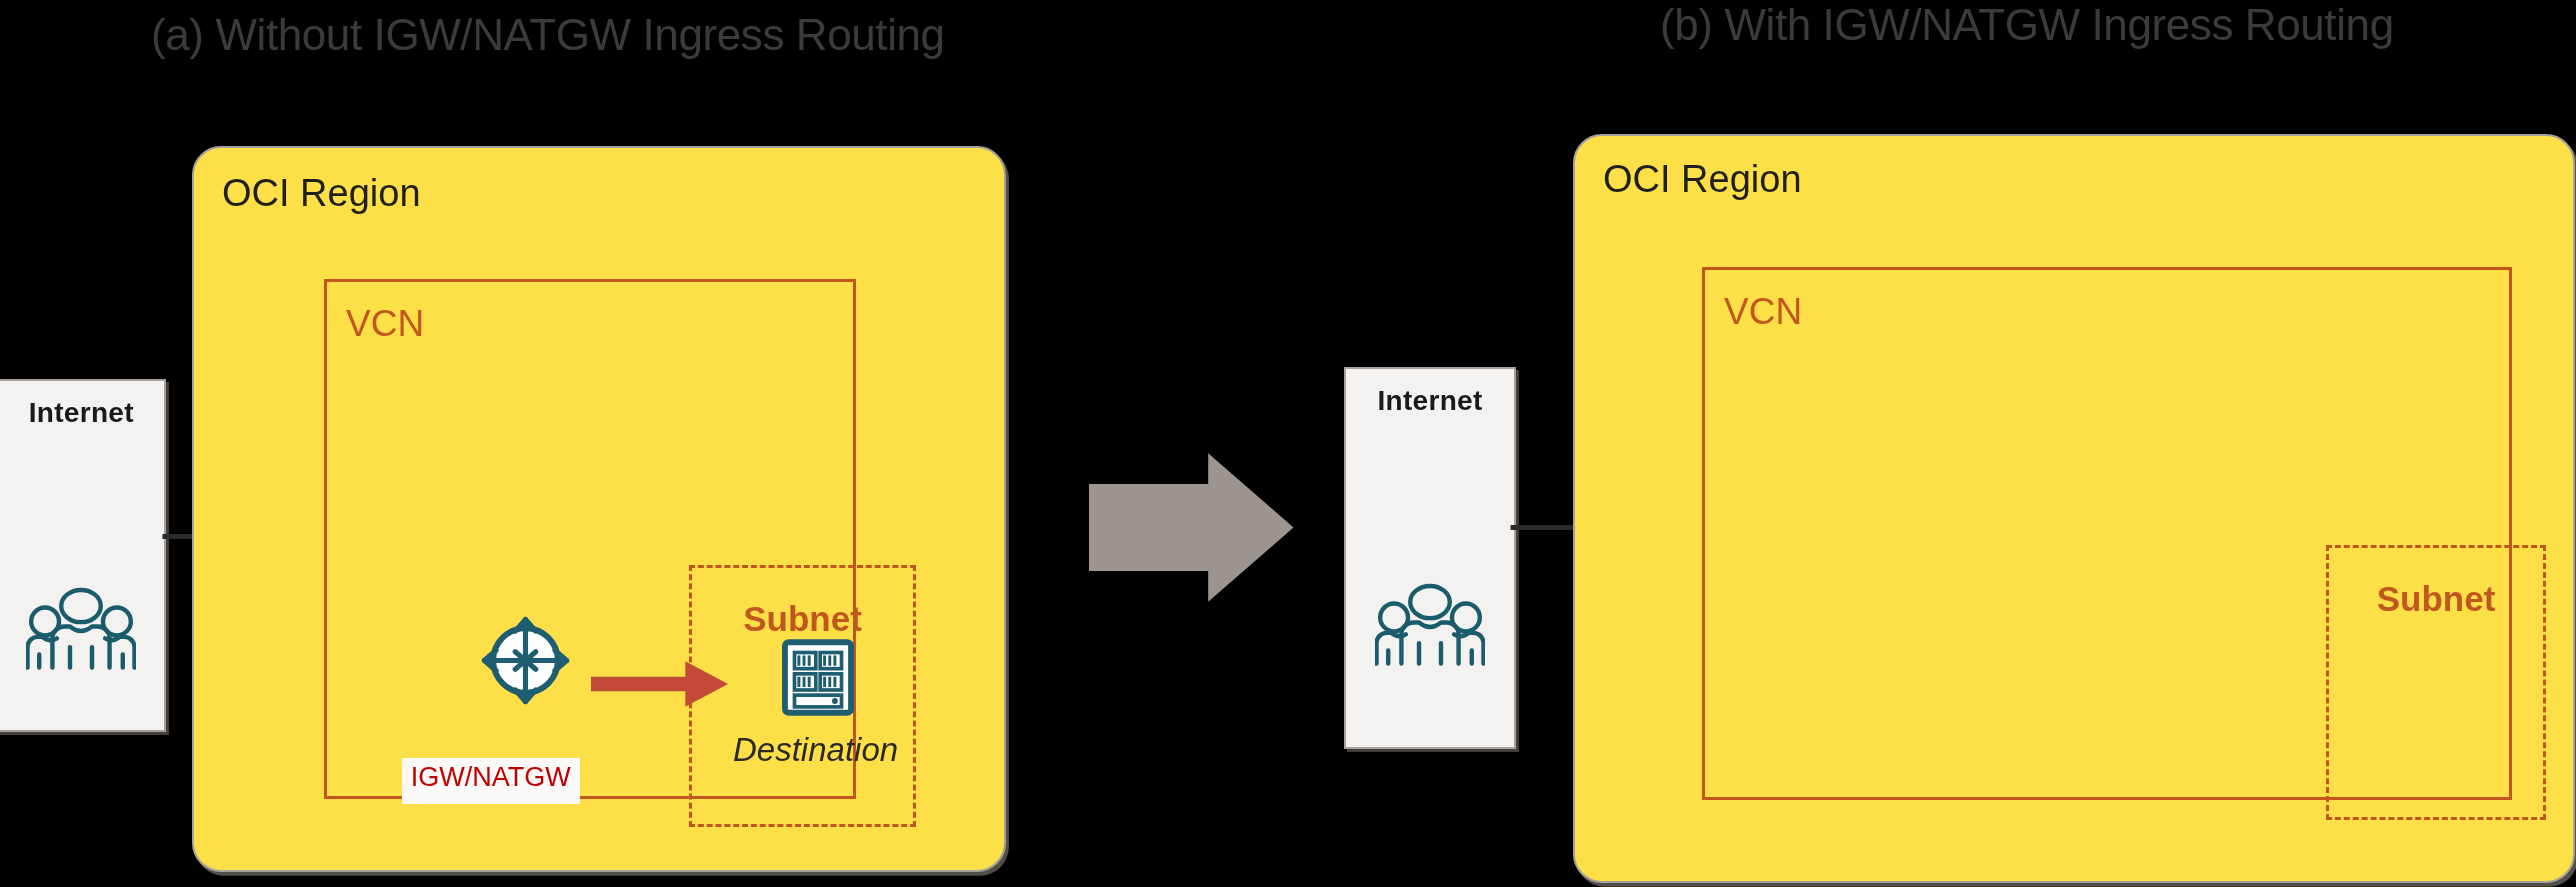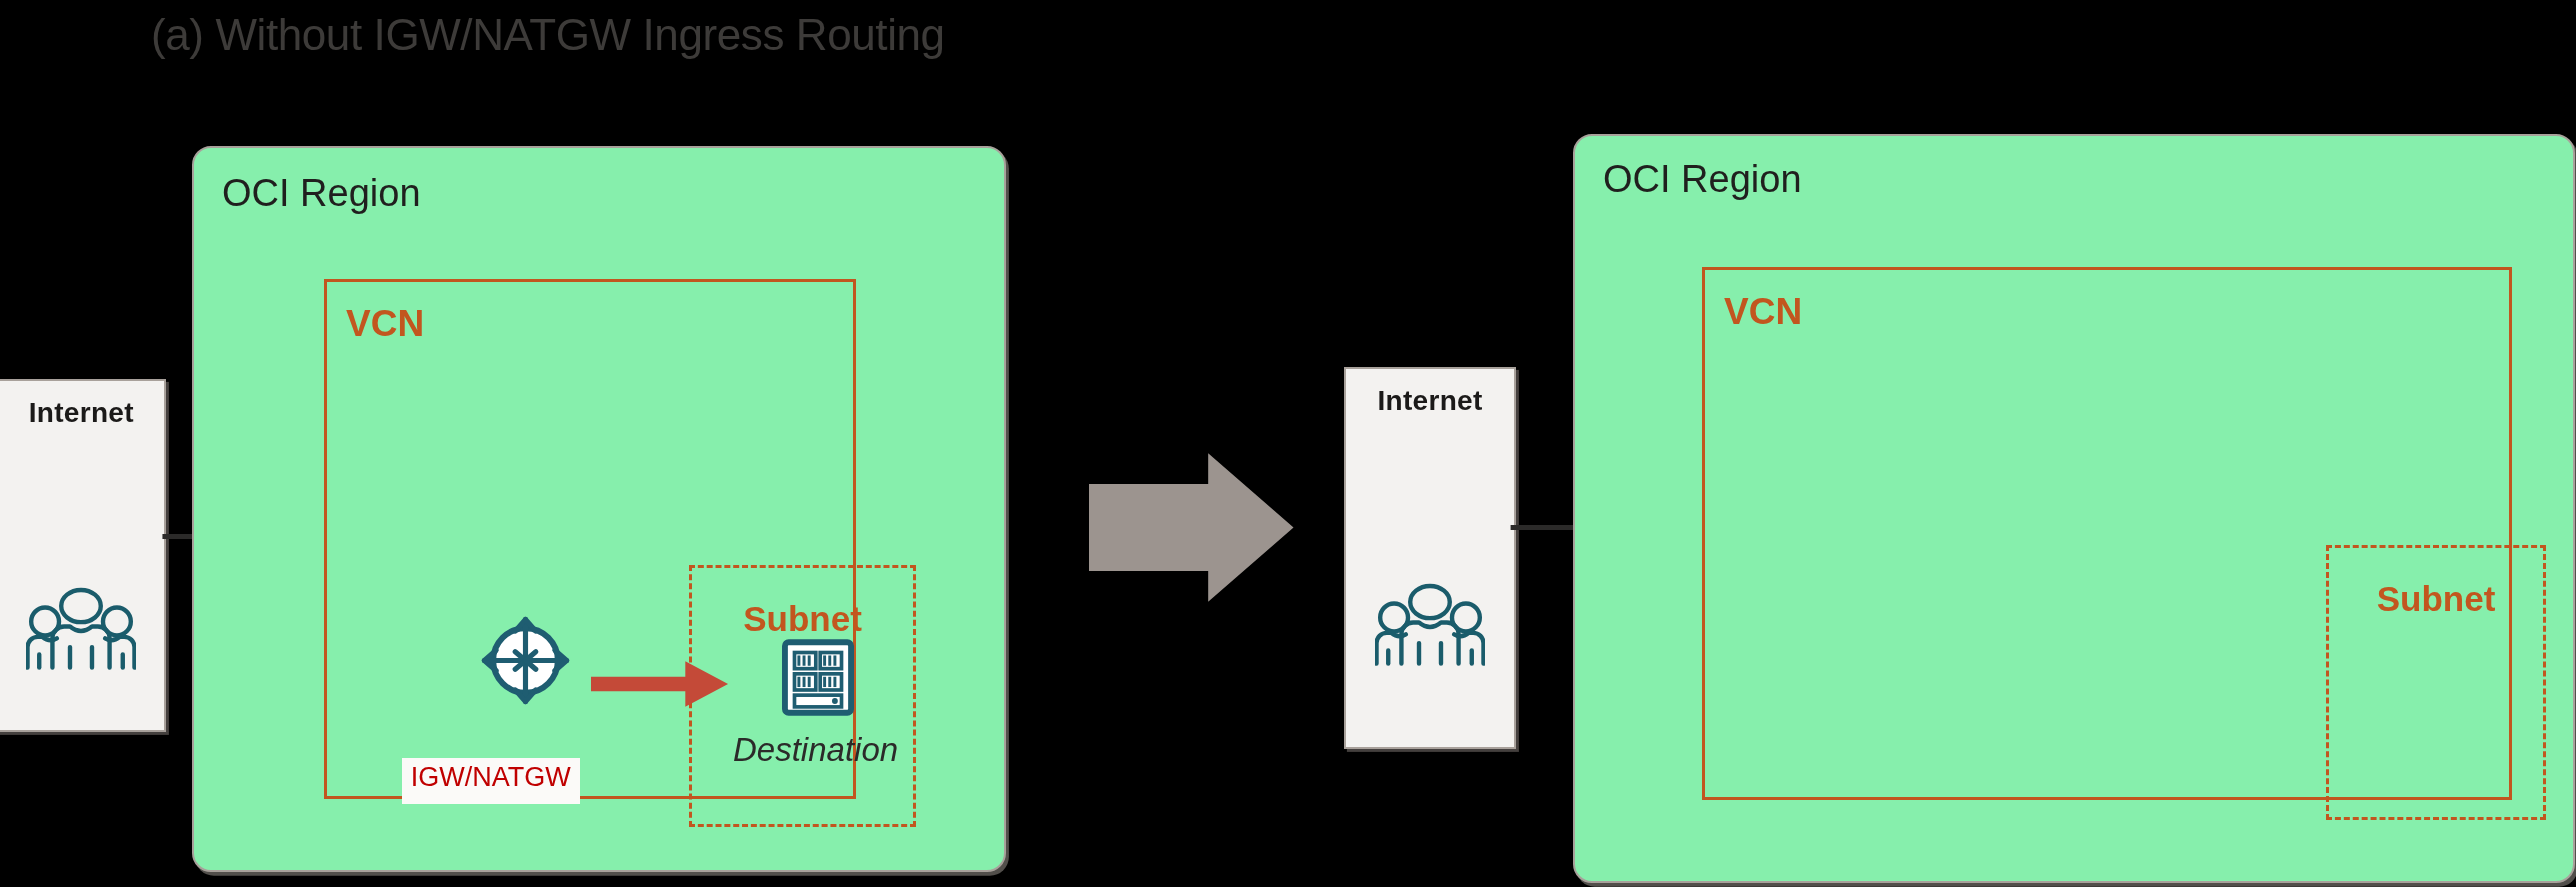--- a/index.html
+++ b/index.html
@@ -24,23 +24,23 @@
     font-weight: 400;
     letter-spacing: -0.4px;
     white-space: nowrap;
   }
   #title-a { left: 151px;  top: 10.3px; }
   #title-b { left: 1660px; top: 0px;  }
 
   
   .oci-region {
     position: absolute;
-    background: #86efac;
+    background: #fde047;
     border: 2.9px solid #a8a19b;
-    border-radius: 19px;
+    border-radius: 29px;
     box-shadow: 2.9px 3.7px 0 rgba(150,143,137,0.55);
   }
   #region-a { left: 192px;  top: 146px; width: 810px; height: 722px; }
   #region-b { left: 1573px; top: 134px; width: 998px; height: 745px; }
 
   .region-label {
     position: absolute;
     color: #201f1e;
     font-size: 38px;
     font-weight: 400;
@@ -55,21 +55,21 @@
     border: 3.7px solid #c2561f;
     background: transparent;
   }
   #vcn-a { left: 130px; top: 131px; width: 526px; height: 514px; }
   #vcn-b { left: 127px; top: 131px; width: 804px; height: 527px; }
 
   .vcn-label {
     position: absolute;
     color: #c2561f;
     font-size: 37px;
-    font-weight: 700;
+    font-weight: 400;
     white-space: nowrap;
   }
   #vcn-a .vcn-label { left: 19px; top: 20.6px; }
   #vcn-b .vcn-label { left: 19px; top: 20.6px; }
 
   
   .subnet-box {
     position: absolute;
     border: 3.7px dashed #c2561f;
     background: transparent;
@@ -162,20 +162,21 @@
     left: 1089px;
     top: 453px;
   }
 </style>
 </head>
 <body>
 
 <div id="stage">
 
   <div class="panel-title" id="title-a">(a) Without IGW/NATGW Ingress Routing</div>
+  <div class="panel-title" id="title-b">(b) With IGW/NATGW Ingress Routing</div>
 
   <div class="internet-box" id="internet-a">
     <div class="internet-label">Internet</div>
     <div class="people-icon">
       <svg width="110" height="85" viewBox="0 0 150 116">
         <g fill="none" stroke="#1a5c6b" stroke-width="6" stroke-linejoin="round" stroke-linecap="round">
           <ellipse cx="75" cy="26" rx="27" ry="22"></ellipse>
           <path d="M36 110 V70 a16 16 0 0 1 16-16 h8 q15 12 30 0 h8 a16 16 0 0 1 16 16 v40"></path>
           <path d="M60 110 V82 M90 110 V82"></path>
           <circle cx="26" cy="47" r="19"></circle>

